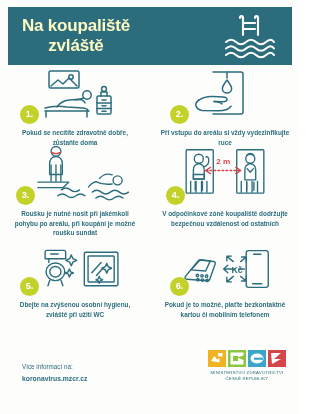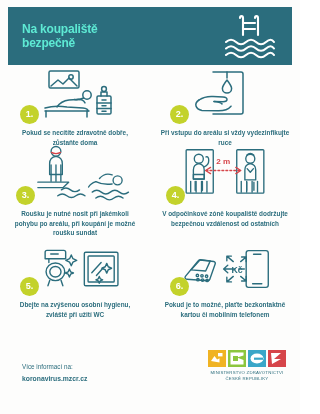--- a/index.html
+++ b/index.html
@@ -15,22 +15,23 @@
     background:#fdfdfc;
   }
   
   .header{
     position:absolute;left:8px;top:7px;width:284px;height:58px;
     background:#2b6d7d;
     display:flex;align-items:center;justify-content:space-between;
     box-sizing:border-box;padding:0 14px 0 14px;
   }
   .header-title{
-    color:#5eead4;font-weight:bold;font-size:12px;line-height:1.18;
+    color:#fef9c3;font-weight:bold;font-size:17px;line-height:1.18;
     letter-spacing:-0.2px;
+    text-align:center;
   }
   .header-title .l2{display:block;}
   .pool-icon{width:56px;height:46px;flex:0 0 auto;}
   
   .tips{
     position:absolute;left:0;top:70px;width:300px;
   }
   .row{display:flex;width:100%;}
   .cell{
     width:50%;box-sizing:border-box;
@@ -82,21 +83,21 @@
   }
 </style>
 </head>
 <body>
 
 <div class="poster">
 
   <div class="header">
     <div class="header-title">
       <span class="l1">Na koupaliště</span>
-      <span class="l2">bezpečně</span>
+      <span class="l2">zvláště</span>
     </div>
     <span class="pool-icon">
       <svg viewBox="0 0 56 46" width="56" height="46" fill="none" stroke="#ffffff" stroke-width="2.1" stroke-linecap="round">
         <path d="M18 5 C18 2.5 21 2.5 21 5 L21 22"></path>
         <path d="M33 5 C33 2.5 36 2.5 36 5 L36 22"></path>
         <path d="M21 10 H33"></path>
         <path d="M21 16 H33"></path>
         <path d="M4 29 q5 -4.5 10 0 t10 0 t10 0 t10 0 t8 0"></path>
         <path d="M4 35.5 q5 -4.5 10 0 t10 0 t10 0 t10 0 t8 0"></path>
         <path d="M4 42 q5 -4.5 10 0 t10 0 t10 0 t10 0 t8 0"></path>

